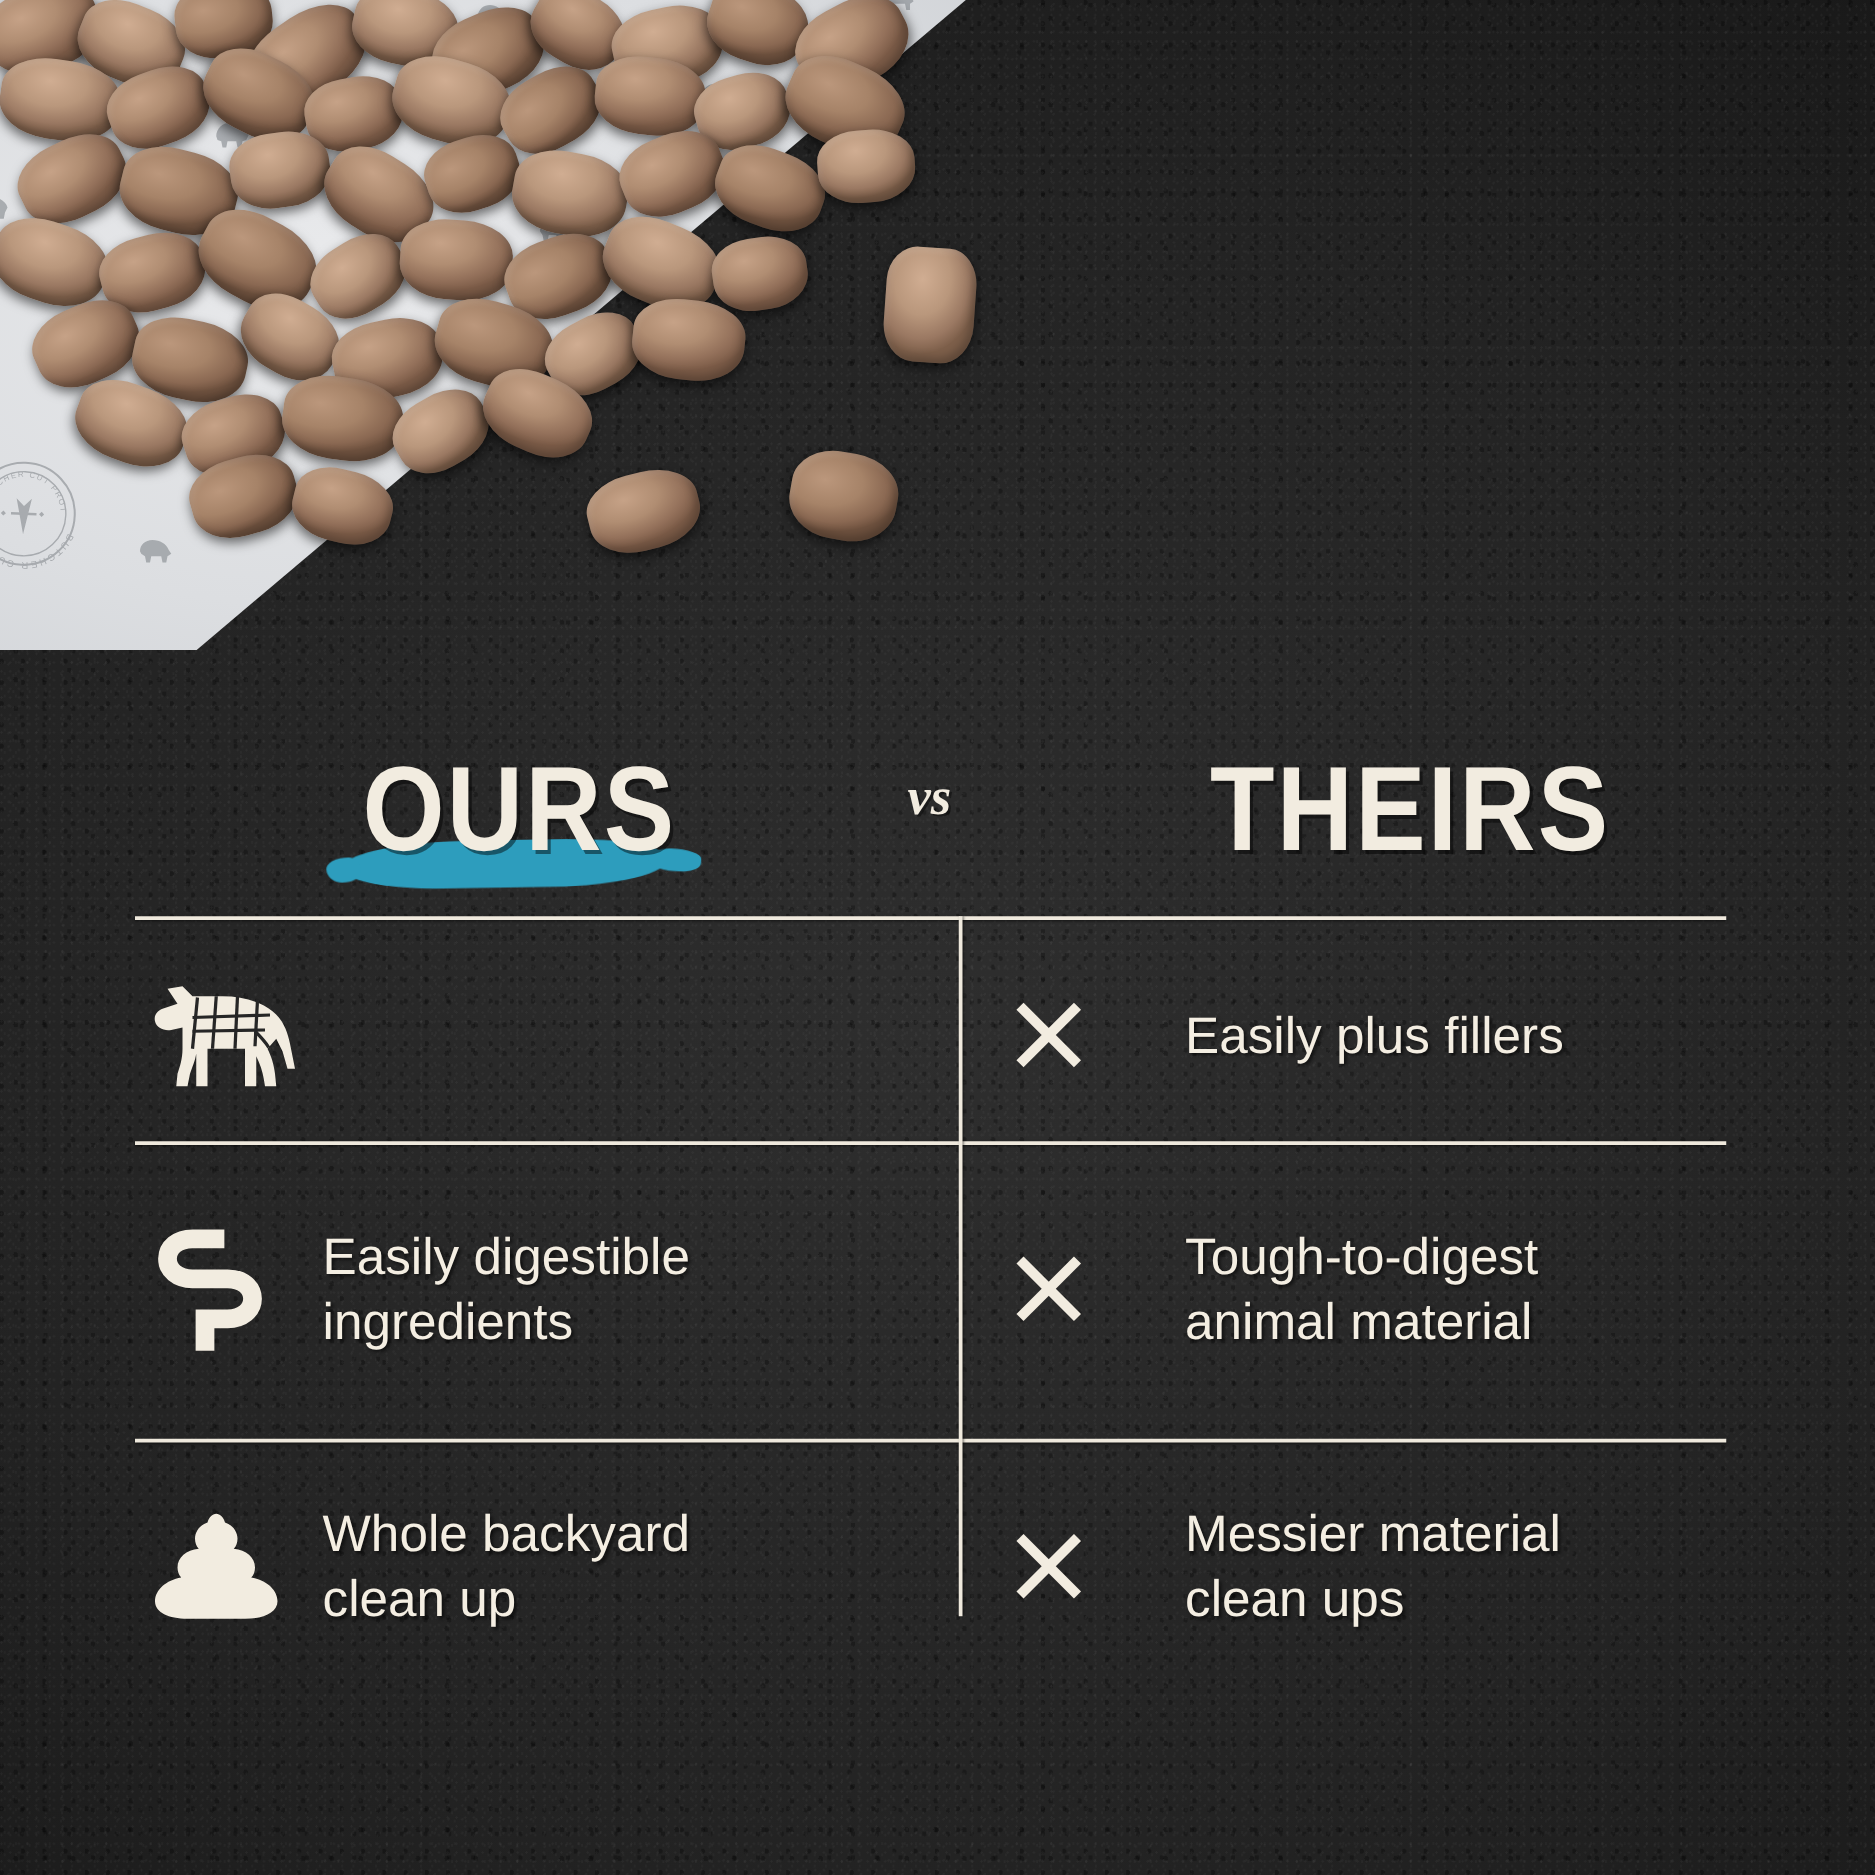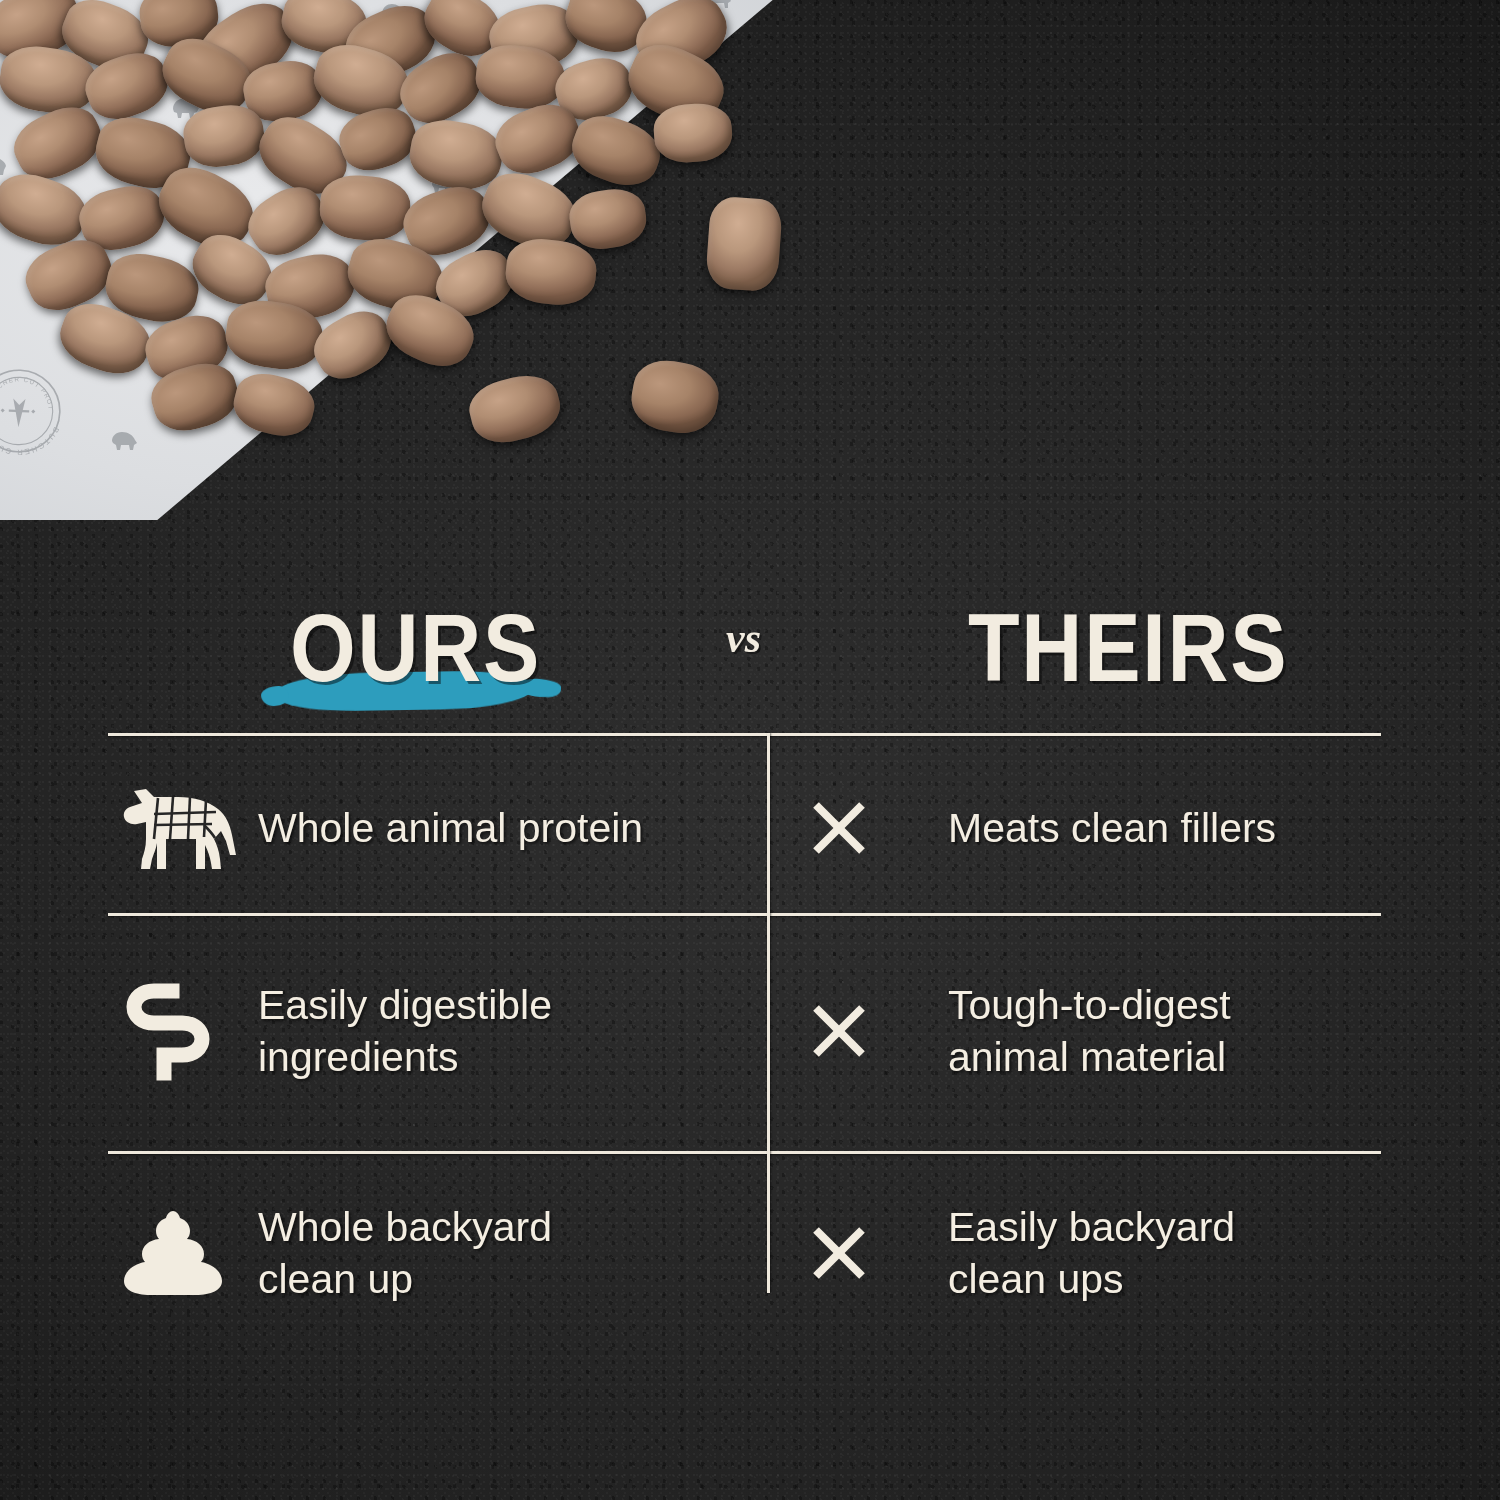--- a/index.html
+++ b/index.html
@@ -354,33 +354,32 @@
             <path d="M38 17 L34 58"></path>
             <path d="M53 16 L50 58"></path>
             <path d="M70 16 L68 58"></path>
             <path d="M86 19 L84 56"></path>
             <path d="M34 33 L96 31"></path>
             <path d="M34 44 L92 43"></path>
             <path d="M84 44 C88 48 92 52 95 57"></path>
           </g>
         </svg>
       </div>
-      <div class="feat-text">Whole animal protein</div>
     </div>
 
     <div class="cell cell-right row1">
       <div class="icon-box x-box">
         <svg class="x-icon" width="58" height="58" viewBox="0 0 58 58">
           <g stroke="#f2ece0" stroke-width="8" stroke-linecap="butt">
             <line x1="6" y1="6" x2="52" y2="52"></line>
             <line x1="52" y1="6" x2="6" y2="52"></line>
           </g>
         </svg>
       </div>
-      <div class="feat-text">Meats clean fillers</div>
+      <div class="feat-text">Easily plus fillers</div>
     </div>
 
     <div class="cell cell-left row2">
       <div class="icon-box">
         <svg class="gut-icon" width="96" height="100" viewBox="0 0 96 100">
           <path fill="none" stroke="#f2ece0" stroke-width="15" stroke-linecap="square" stroke-linejoin="miter" d="M52 10 L34 10 C22 10 14 17 14 26 C14 35 22 42 34 42 L62 42 C74 42 82 49 82 58 C82 67 74 74 62 74 L44 74 L44 92"></path>
         </svg>
       </div>
       <div class="feat-text">Easily digestible
 ingredients</div>
@@ -411,18 +410,18 @@
 
     <div class="cell cell-right row3">
       <div class="icon-box x-box">
         <svg class="x-icon" width="58" height="58" viewBox="0 0 58 58">
           <g stroke="#f2ece0" stroke-width="8" stroke-linecap="butt">
             <line x1="6" y1="6" x2="52" y2="52"></line>
             <line x1="52" y1="6" x2="6" y2="52"></line>
           </g>
         </svg>
       </div>
-      <div class="feat-text">Easily backyard
+      <div class="feat-text">Messier material
 clean ups</div>
     </div>
 
   </div>
 </div>
 
 </body></html>

